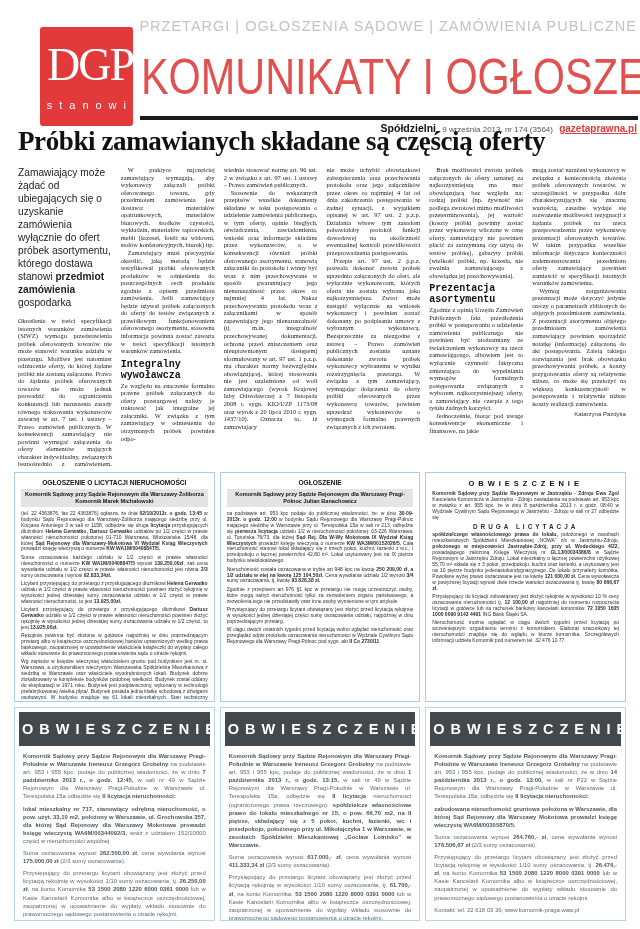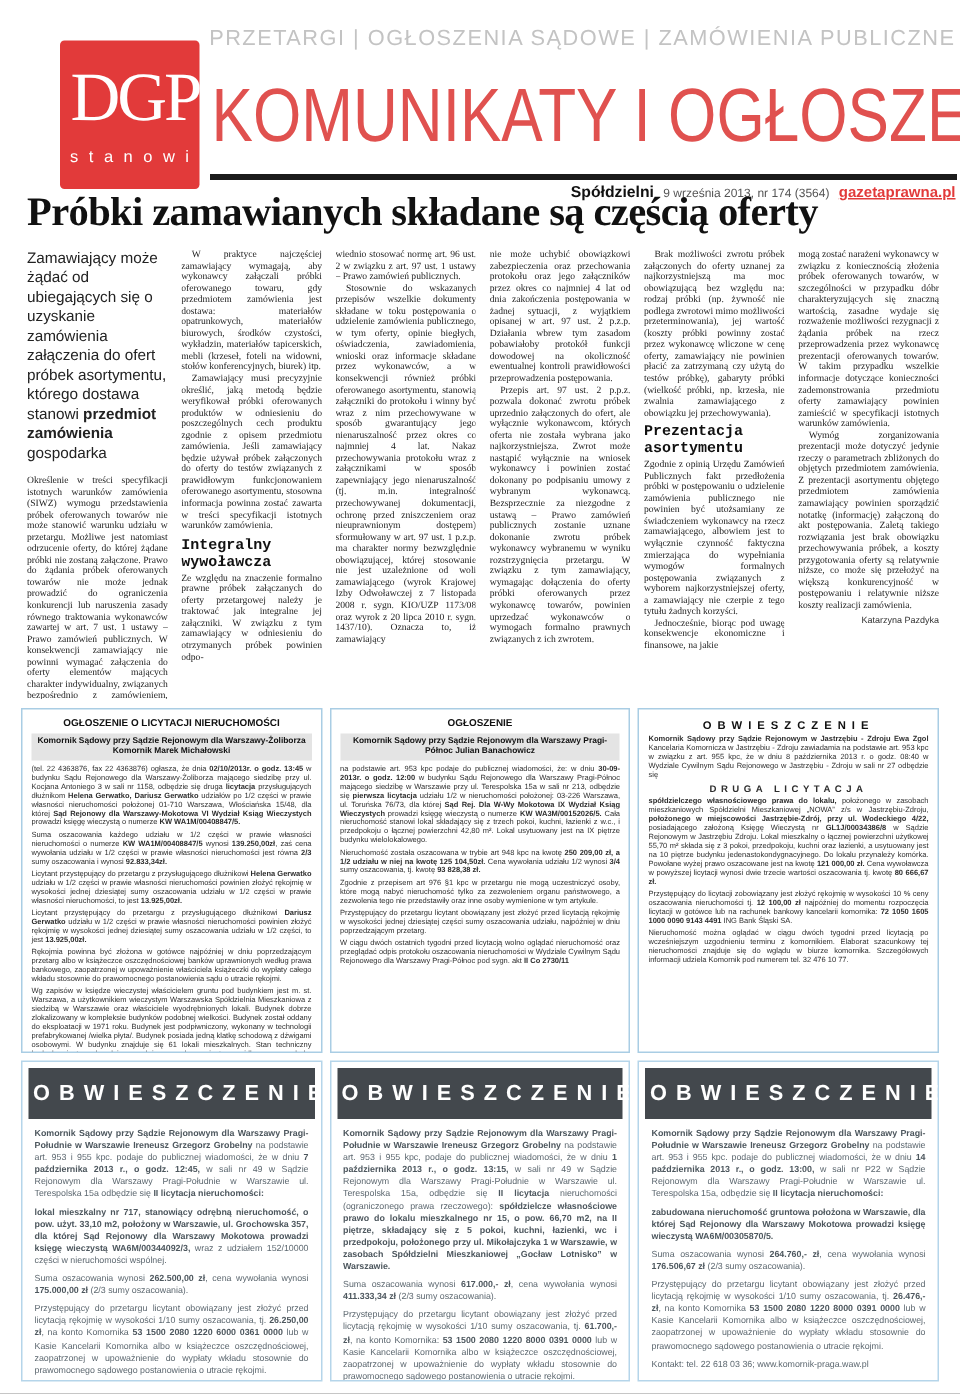--- a/index.html
+++ b/index.html
@@ -89,21 +89,21 @@
     <div class="dateline">
       <span class="day">Spółdzielni</span>
       <span class="issue">9 września 2013, nr 174 (3564)</span>
       <span class="site">gazetaprawna.pl</span>
     </div>
   </div>
 
   <h1 class="headline" style="margin:0;">Próbki zamawianych składane są częścią oferty</h1>
   <div class="columns">
       <div class="col">
-        <p class="lead"><span>Zamawiający może żądać od ubiegających się o uzyskanie zamówienia załączenia do ofert próbek asortymentu, którego dostawa stanowi </span><b>przedmiot zamówienia</b><span> gospodarka</span></p>
+        <p class="lead"><span>Zamawiający może żądać od ubiegających się o uzyskanie zamówienia wyłącznie do ofert próbek asortymentu, którego dostawa stanowi </span><b>przedmiot zamówienia</b><span> gospodarka</span></p>
         <p class="body">Określenie w treści specyfikacji istotnych warunków zamówienia (SIWZ) wymogu przedstawienia próbek oferowanych towarów nie może stanowić warunku udziału w przetargu. Możliwe jest natomiast odrzucenie oferty, do której żądane próbki nie zostaną załączone. Prawo do żądania próbek oferowanych towarów nie może jednak prowadzić do ograniczenia konkurencji lub naruszenia zasady równego traktowania wykonawców zawartej w art. 7 ust. 1 ustawy – Prawo zamówień publicznych. W konsekwencji zamawiający nie powinni wymagać załączenia do oferty elementów mających charakter indywidualny, związanych bezpośrednio z zamówieniem, wymagających wykonania produktu np. pod konkretny wymiar.</p>
       </div>
       <div class="col">
         <p class="body ind">W praktyce najczęściej zamawiający wymagają, aby wykonawcy załączali próbki oferowanego towaru, gdy przedmiotem zamówienia jest dostawa: materiałów opatrunkowych, materiałów biurowych, środków czystości, wykładzin, materiałów tapicerskich, mebli (krzeseł, foteli na widowni, stołów konferencyjnych, biurek) itp.</p>
         <p class="body ind">Zamawiający musi precyzyjnie określić, jaką metodą będzie weryfikował próbki oferowanych produktów w odniesieniu do poszczególnych cech produktu zgodnie z opisem przedmiotu zamówienia. Jeśli zamawiający będzie używał próbek załączonych do oferty do testów związanych z prawidłowym funkcjonowaniem oferowanego asortymentu, stosowna informacja powinna zostać zawarta w treści specyfikacji istotnych warunków zamówienia.</p>
         <h3>Integralny wywoławcza</h3>
         <p class="body">Ze względu na znaczenie formalno prawne próbek załączanych do oferty przetargowej należy je traktować jak integralne jej załączniki. W związku z tym zamawiający w odniesieniu do otrzymanych próbek powinien odpo-</p>
       </div>
       <div class="col">
         <p class="body">wiednio stosować normę art. 96 ust. 2 w związku z art. 97 ust. 1 ustawy – Prawo zamówień publicznych.</p>

